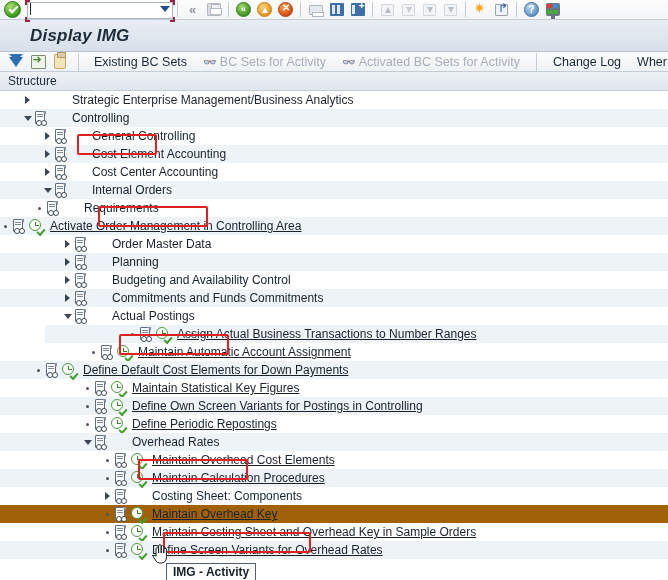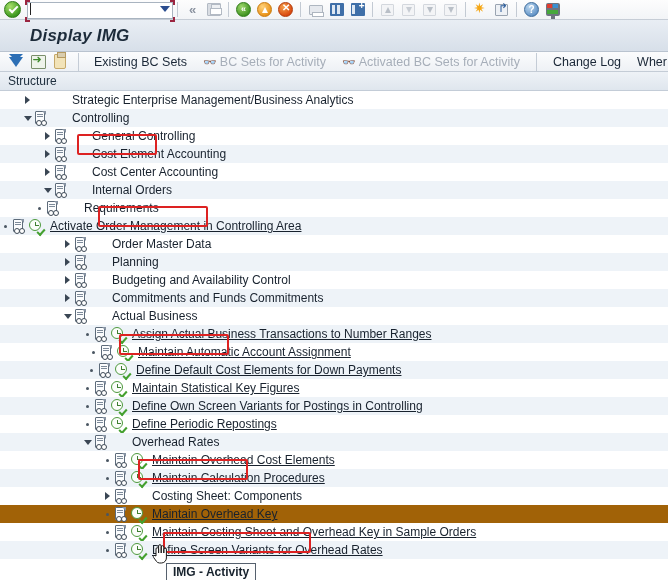--- a/index.html
+++ b/index.html
@@ -545,23 +545,23 @@
         <span class="tw-down"></span>
       </span>
       <span class="docicon">
         <span class="page"></span>
         <span class="l1"></span>
         <span class="l2"></span>
         <span class="fold"></span>
         <span class="gl"></span>
       </span>
       <span class="blankIcon"></span>
-      <span class="label">Actual Business</span>
-    </div>
-    <div class="row alt" style="padding-left: 82px;">
+      <span class="label">Actual Postings</span>
+    </div>
+    <div class="row alt" style="padding-left: 82px; margin-left: 45px;">
       <span class="twisty">
         <span class="tw-dot"></span>
       </span>
       <span class="docicon">
         <span class="page"></span>
         <span class="l1"></span>
         <span class="l2"></span>
         <span class="fold"></span>
         <span class="gl"></span>
       </span>
@@ -585,21 +585,21 @@
         <span class="gl"></span>
       </span>
       <span class="actIcon">
         <span class="clk"></span>
         <span class="hand1"></span>
         <span class="hand2"></span>
         <span class="chk"></span>
       </span>
       <span class="label underline">Maintain Automatic Account Assignment</span>
     </div>
-    <div class="row alt" style="padding-left: 86px;">
+    <div class="row alt" style="padding-left: 33px;">
       <span class="twisty">
         <span class="tw-dot"></span>
       </span>
       <span class="docicon">
         <span class="page"></span>
         <span class="l1"></span>
         <span class="l2"></span>
         <span class="fold"></span>
         <span class="gl"></span>
       </span>

